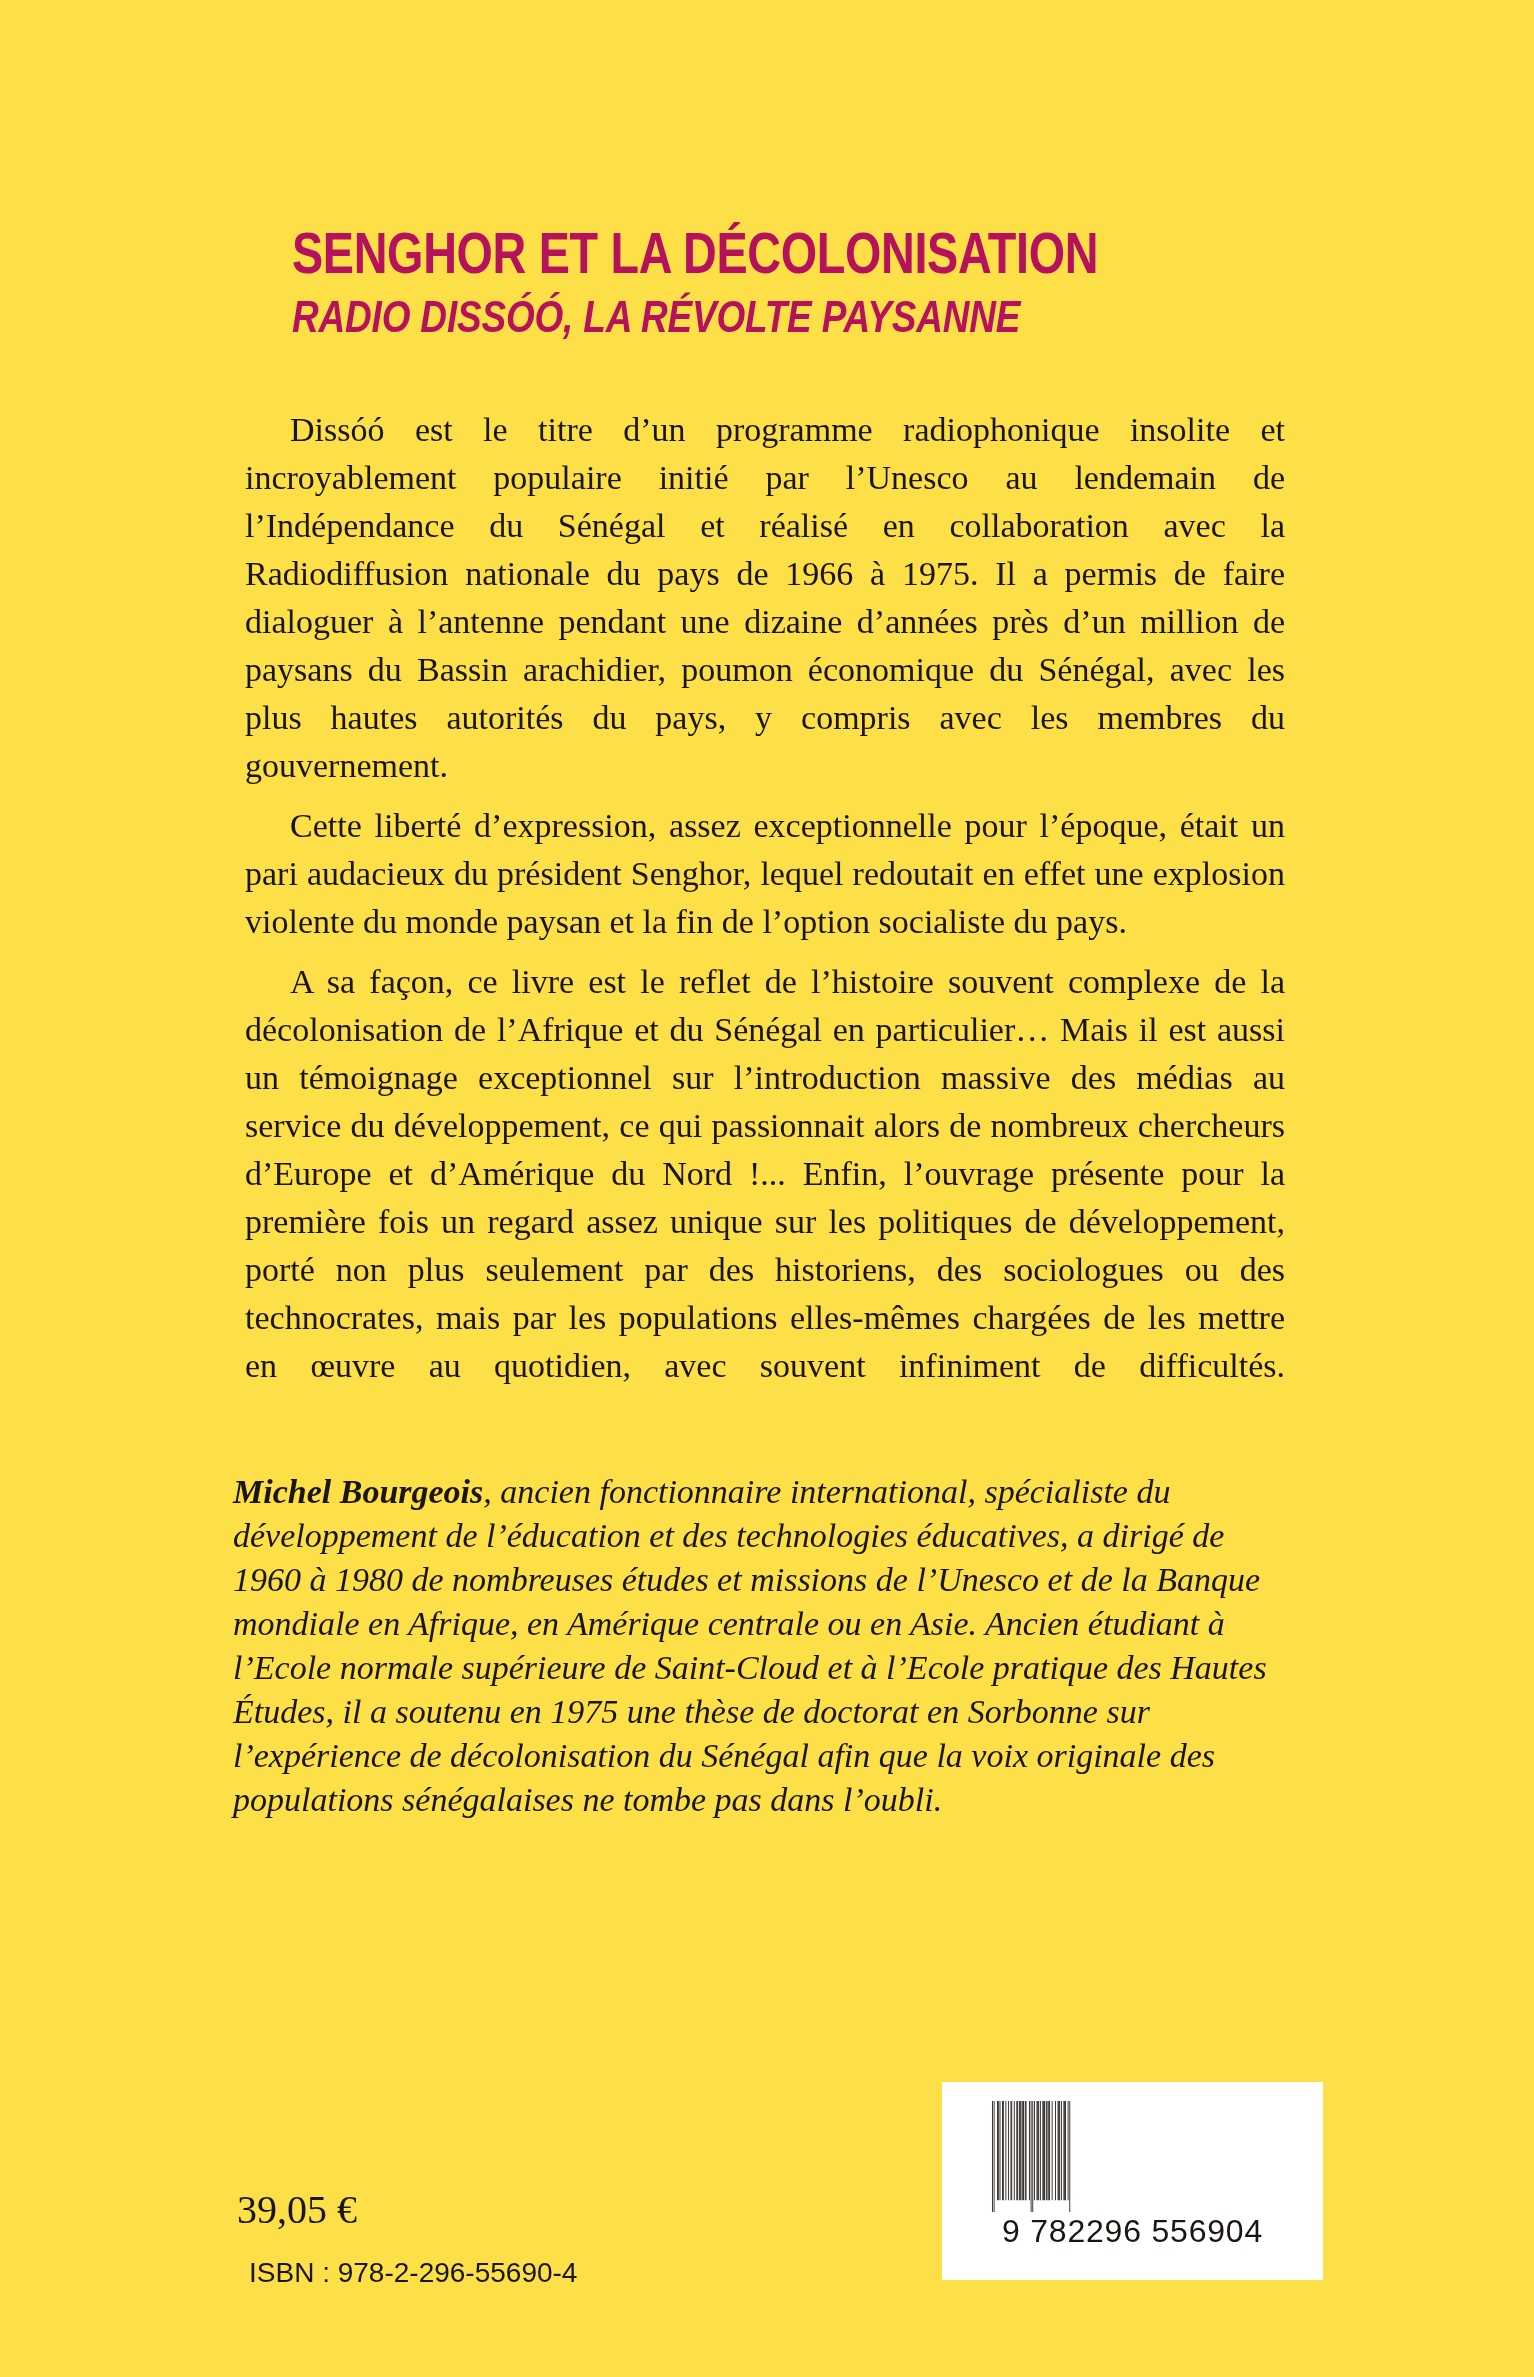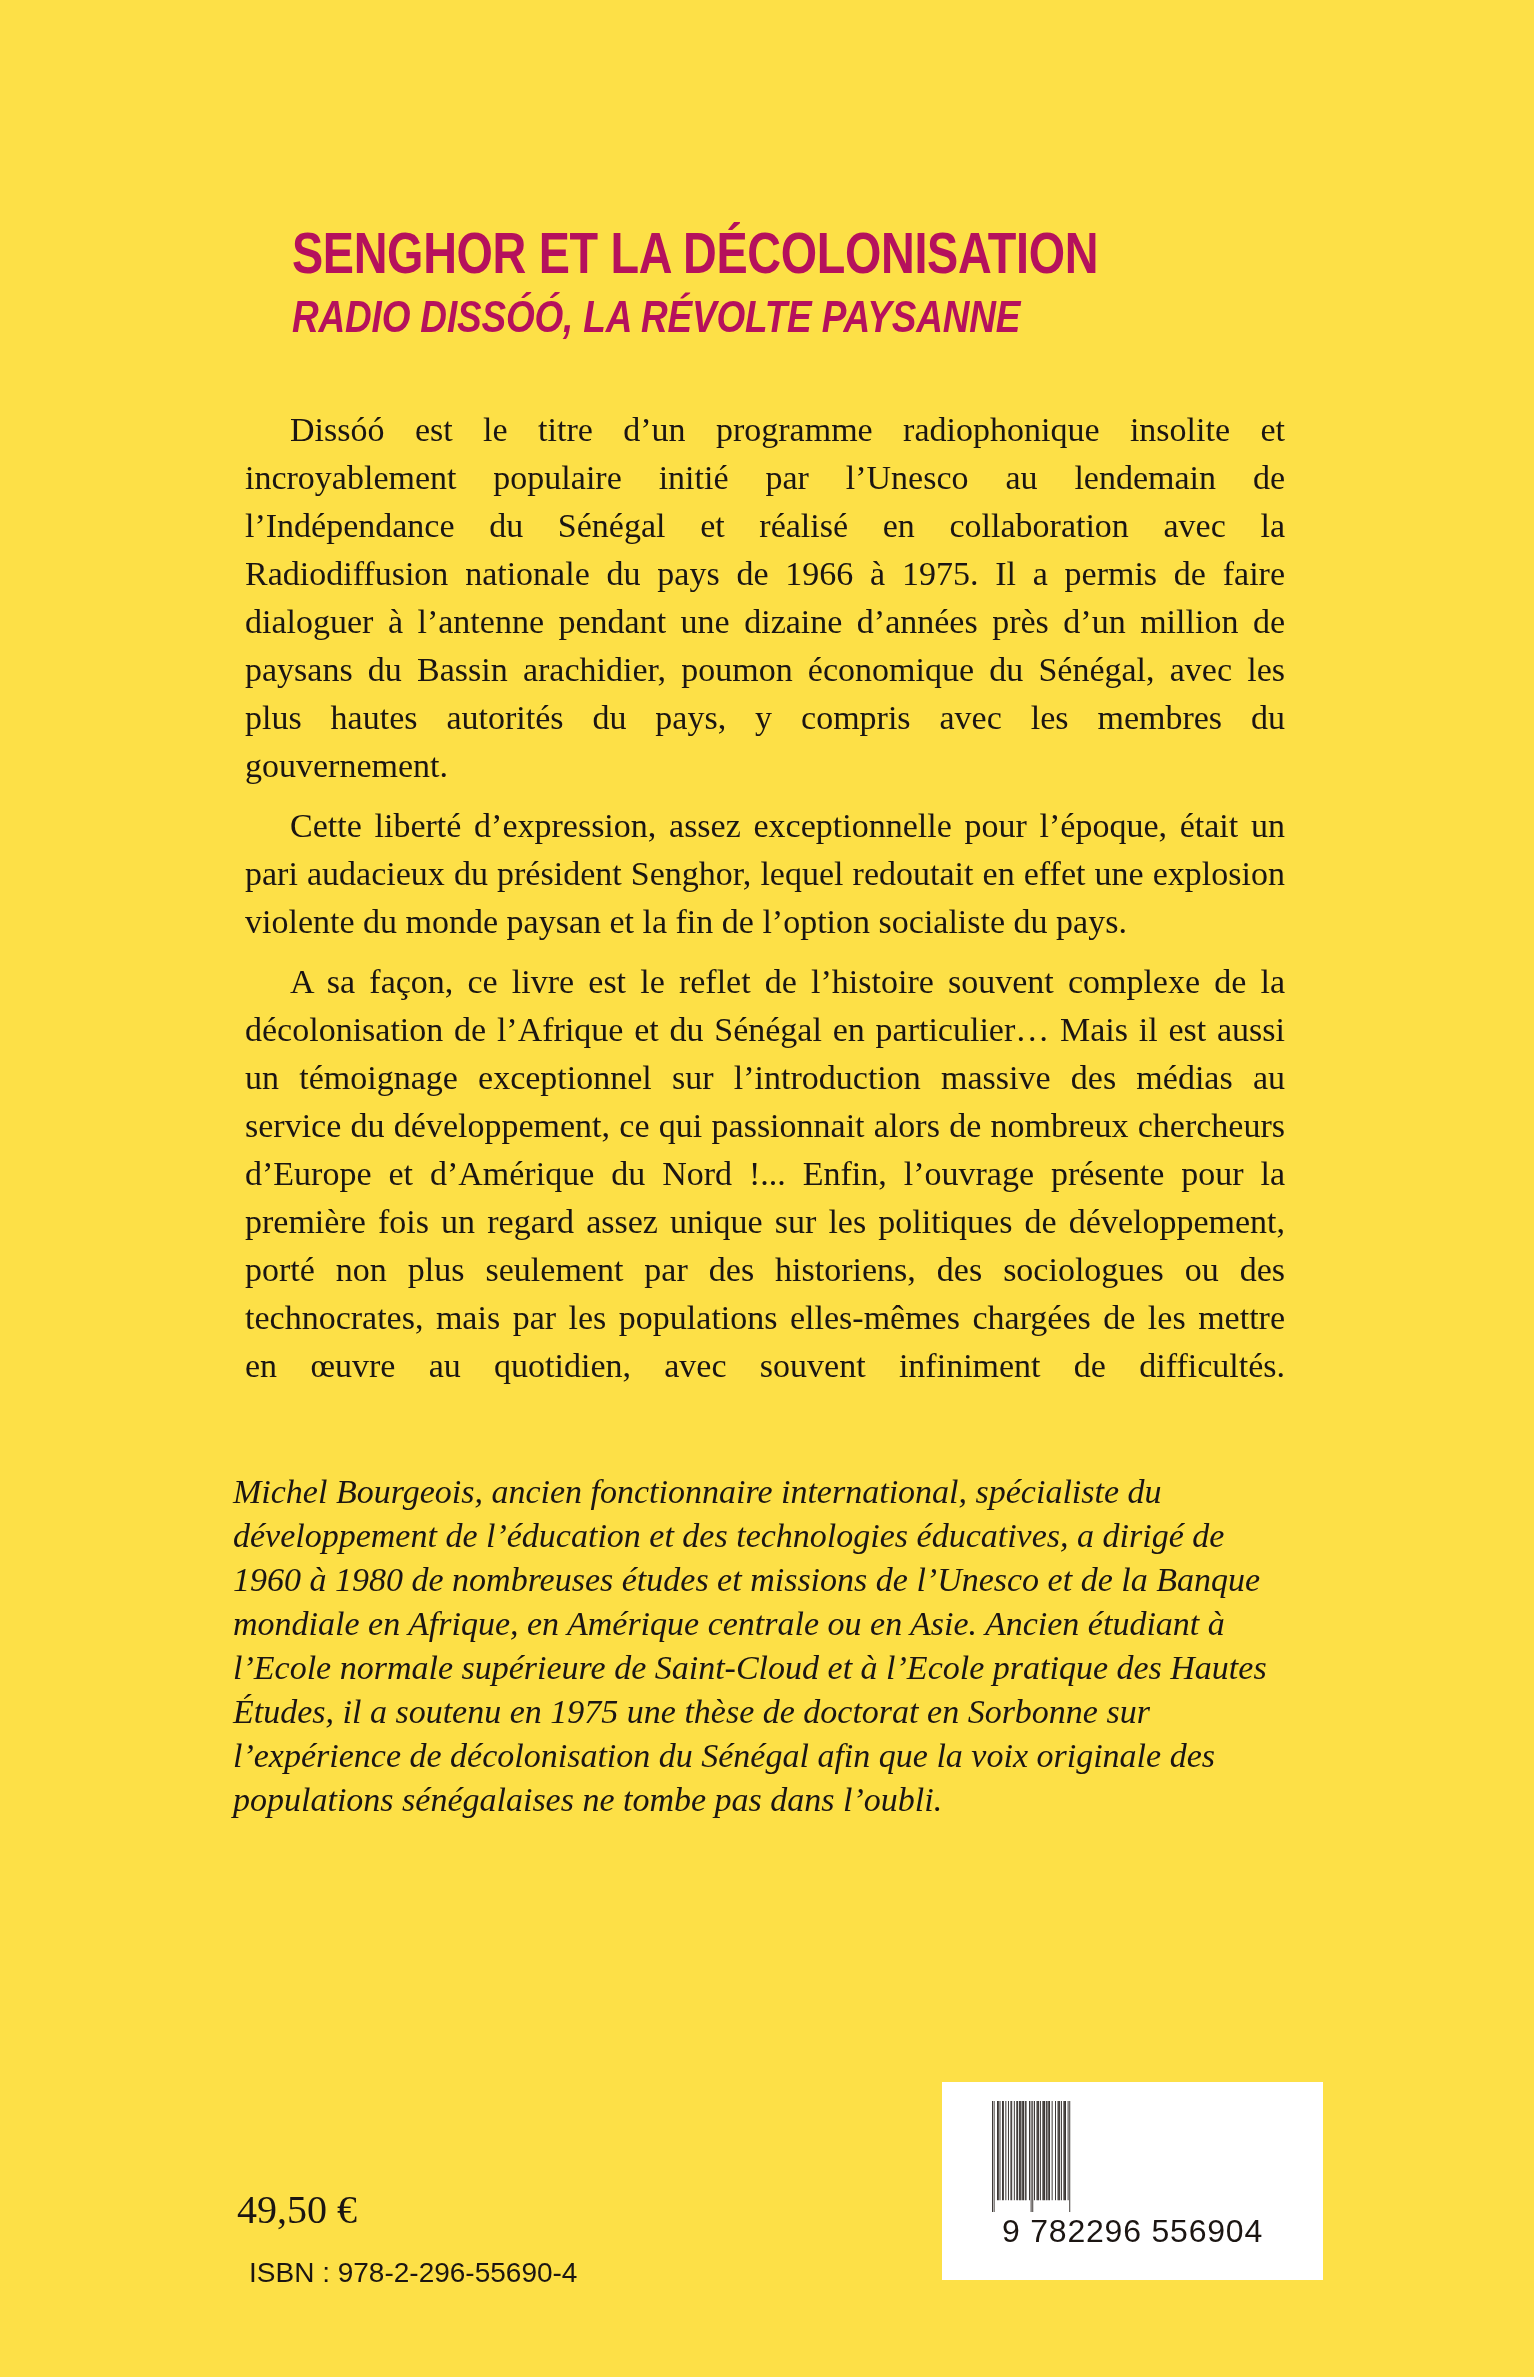--- a/index.html
+++ b/index.html
@@ -85,21 +85,21 @@
     width: 1064px;
     font-family: "Liberation Serif", "DejaVu Serif", serif;
     font-style: italic;
     font-size: 34px;
     line-height: 44px;
     color: #1b1512;
     text-align: left;
   }
   .bio p { margin: 0; }
   .bio .author-name {
-    font-weight: normal;
+    font-weight: bold;
     font-style: italic;
   }
 
   
   .price-block {
     position: absolute;
     left: 237px;
     top: 2184px;
   }
   .price {
@@ -164,21 +164,21 @@
     <p>Dissóó est le titre d’un programme radiophonique insolite et incroyablement populaire initié par l’Unesco au lendemain de l’Indépendance du Sénégal et réalisé en collaboration avec la Radiodiffusion nationale du pays de 1966 à 1975. Il a permis de faire dialoguer à l’antenne pendant une dizaine d’années près d’un million de paysans du Bassin arachidier, poumon économique du Sénégal, avec les plus hautes autorités du pays, y compris avec les membres du gouvernement.</p>
     <p>Cette liberté d’expression, assez exceptionnelle pour l’époque, était un pari audacieux du président Senghor, lequel redoutait en effet une explosion violente du monde paysan et la fin de l’option socialiste du pays.</p>
     <p>A sa façon, ce livre est le reflet de l’histoire souvent complexe de la décolonisation de l’Afrique et du Sénégal en particulier… Mais il est aussi un témoignage exceptionnel sur l’introduction massive des médias au service du développement, ce qui passionnait alors de nombreux chercheurs d’Europe et d’Amérique du Nord !... Enfin, l’ouvrage présente pour la première fois un regard assez unique sur les politiques de développement, porté non plus seulement par des historiens, des sociologues ou des technocrates, mais par les populations elles-mêmes chargées de les mettre en œuvre au quotidien, avec souvent infiniment de difficultés.</p>
   </div>
 
   <div class="bio">
     <p><span class="author-name">Michel Bourgeois</span><span>, ancien fonctionnaire international, spécialiste du développement de l’éducation et des technologies éducatives, a dirigé de 1960 à 1980 de nombreuses études et missions de l’Unesco et de la Banque mondiale en Afrique, en Amérique centrale ou en Asie. Ancien étudiant à l’Ecole normale supérieure de Saint-Cloud et à l’Ecole pratique des Hautes Études, il a soutenu en 1975 une thèse de doctorat en Sorbonne sur l’expérience de décolonisation du Sénégal afin que la voix originale des populations sénégalaises ne tombe pas dans l’oubli.</span></p>
   </div>
 
   <div class="price-block">
-    <p class="price">49,50 €</p>
+    <p class="price">39,05 €</p>
     <p class="isbn">ISBN : 978-2-296-55690-4</p>
   </div>
 
   <div class="barcode-box">
     <div class="barcode-inner">
       <svg class="bars" id="barcode-bars" viewBox="0 0 95 132" preserveAspectRatio="none">
           <rect x="0" y="0" width="1" height="132" fill="#1b1512"></rect>
           <rect x="2" y="0" width="1" height="132" fill="#1b1512"></rect>
           <rect x="6" y="0" width="1" height="118" fill="#1b1512"></rect>
           <rect x="7" y="0" width="1" height="118" fill="#1b1512"></rect>

